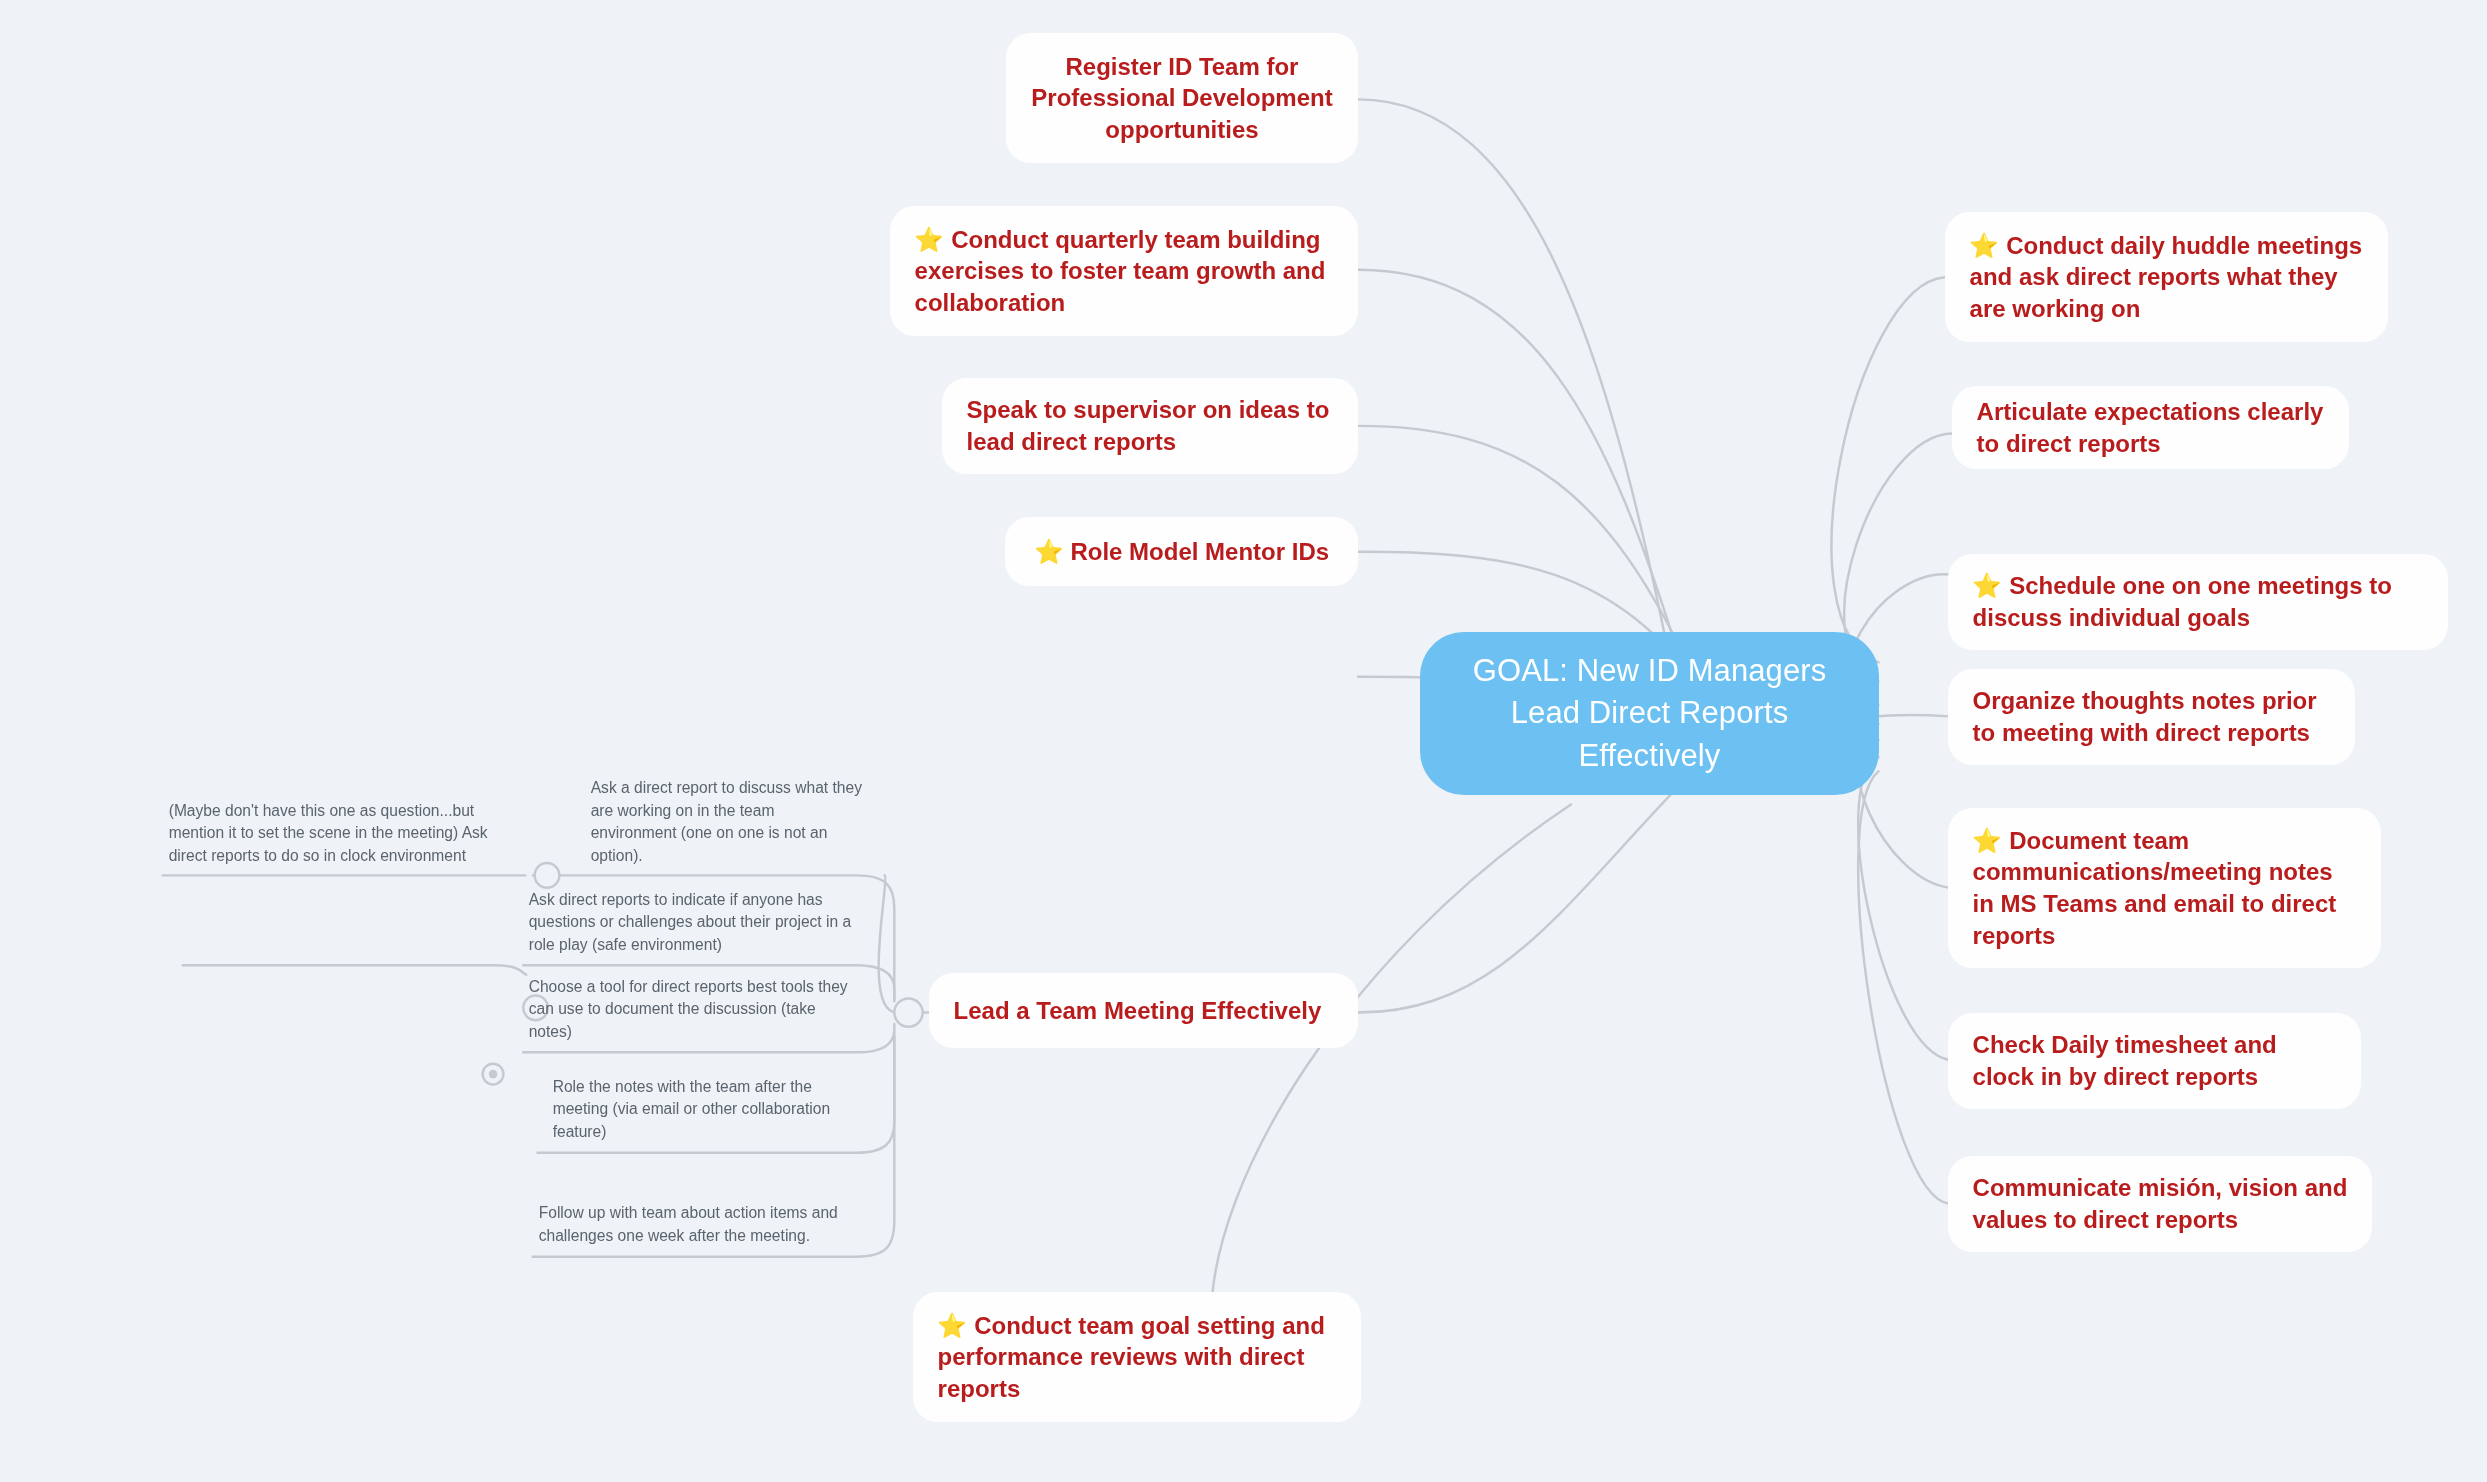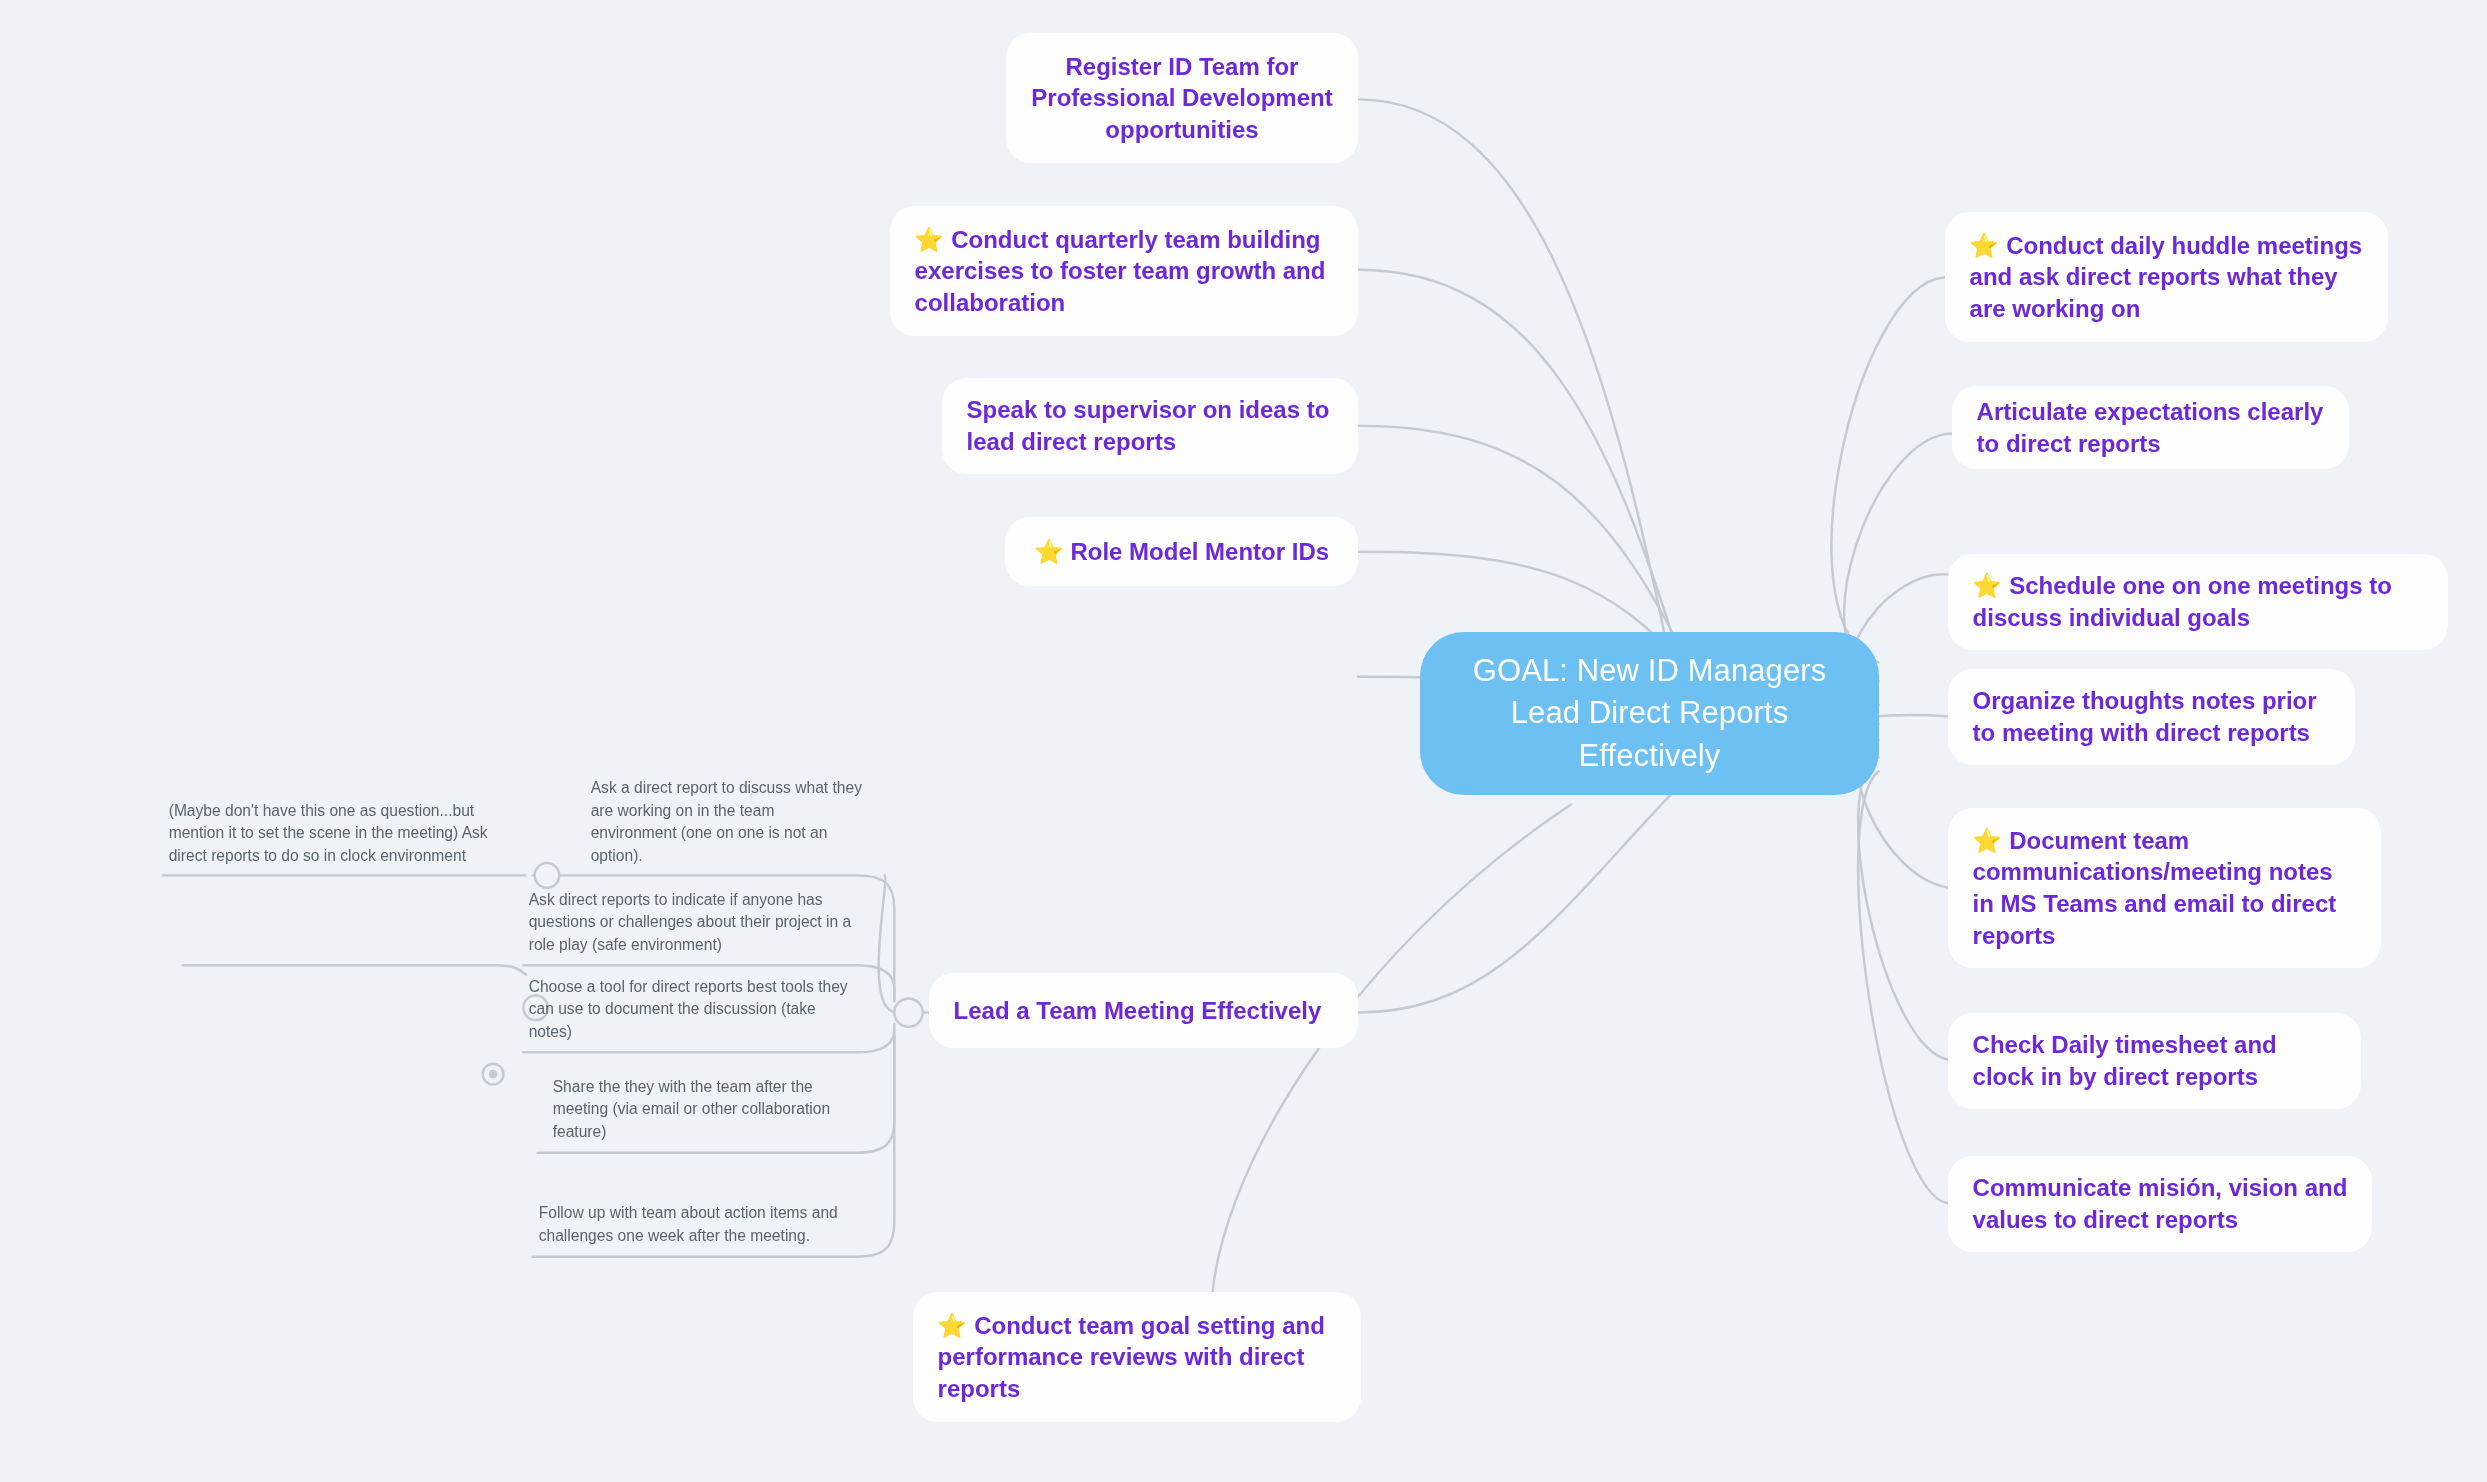--- a/index.html
+++ b/index.html
@@ -45,21 +45,21 @@
     text-align: center;
     font-size: 31px;
     line-height: 1.36;
     font-weight: 400;
     padding: 15px 28px;
     letter-spacing: 0.1px;
   }
   
   .card {
     background: #fefefe;
-    color: #6d28d9;
+    color: #b91c1c;
     border-radius: 24.6px;
     font-size: 24px;
     line-height: 1.32;
     font-weight: 700;
     padding: 21px 24.6px;
     display: flex;
     align-items: center;
     box-shadow: 0 0 0 0 rgba(0,0,0,0);
   }
   .card.center-text { justify-content: center; text-align: center; }
@@ -208,21 +208,21 @@
 
   <div class="node leaf" style="left:523px; top:885px; width:336px; height:80px;">
     <span class="txt">Ask direct reports to indicate if anyone has questions or challenges about their project in a role play (safe environment)</span>
   </div>
 
   <div class="node leaf" style="left:523px; top:972px; width:336px; height:80px;">
     <span class="txt">Choose a tool for direct reports best tools they can use to document the discussion (take notes)</span>
   </div>
 
   <div class="node leaf" style="left:547px; top:1072px; width:317px; height:80px;">
-    <span class="txt">Share the they with the team after the meeting (via email or other collaboration feature)</span>
+    <span class="txt">Role the notes with the team after the meeting (via email or other collaboration feature)</span>
   </div>
 
   <div class="node leaf" style="left:533px; top:1176px; width:327px; height:80px;">
     <span class="txt">Follow up with team about action items and challenges one week after the meeting.</span>
   </div>
 
   <div class="node leaf" style="left:163px; top:762px; width:341px; height:114px;">
     <span class="txt">(Maybe don't have this one as question...but mention it to set the scene in the meeting) Ask direct reports to do so in clock environment</span>
   </div>
 

